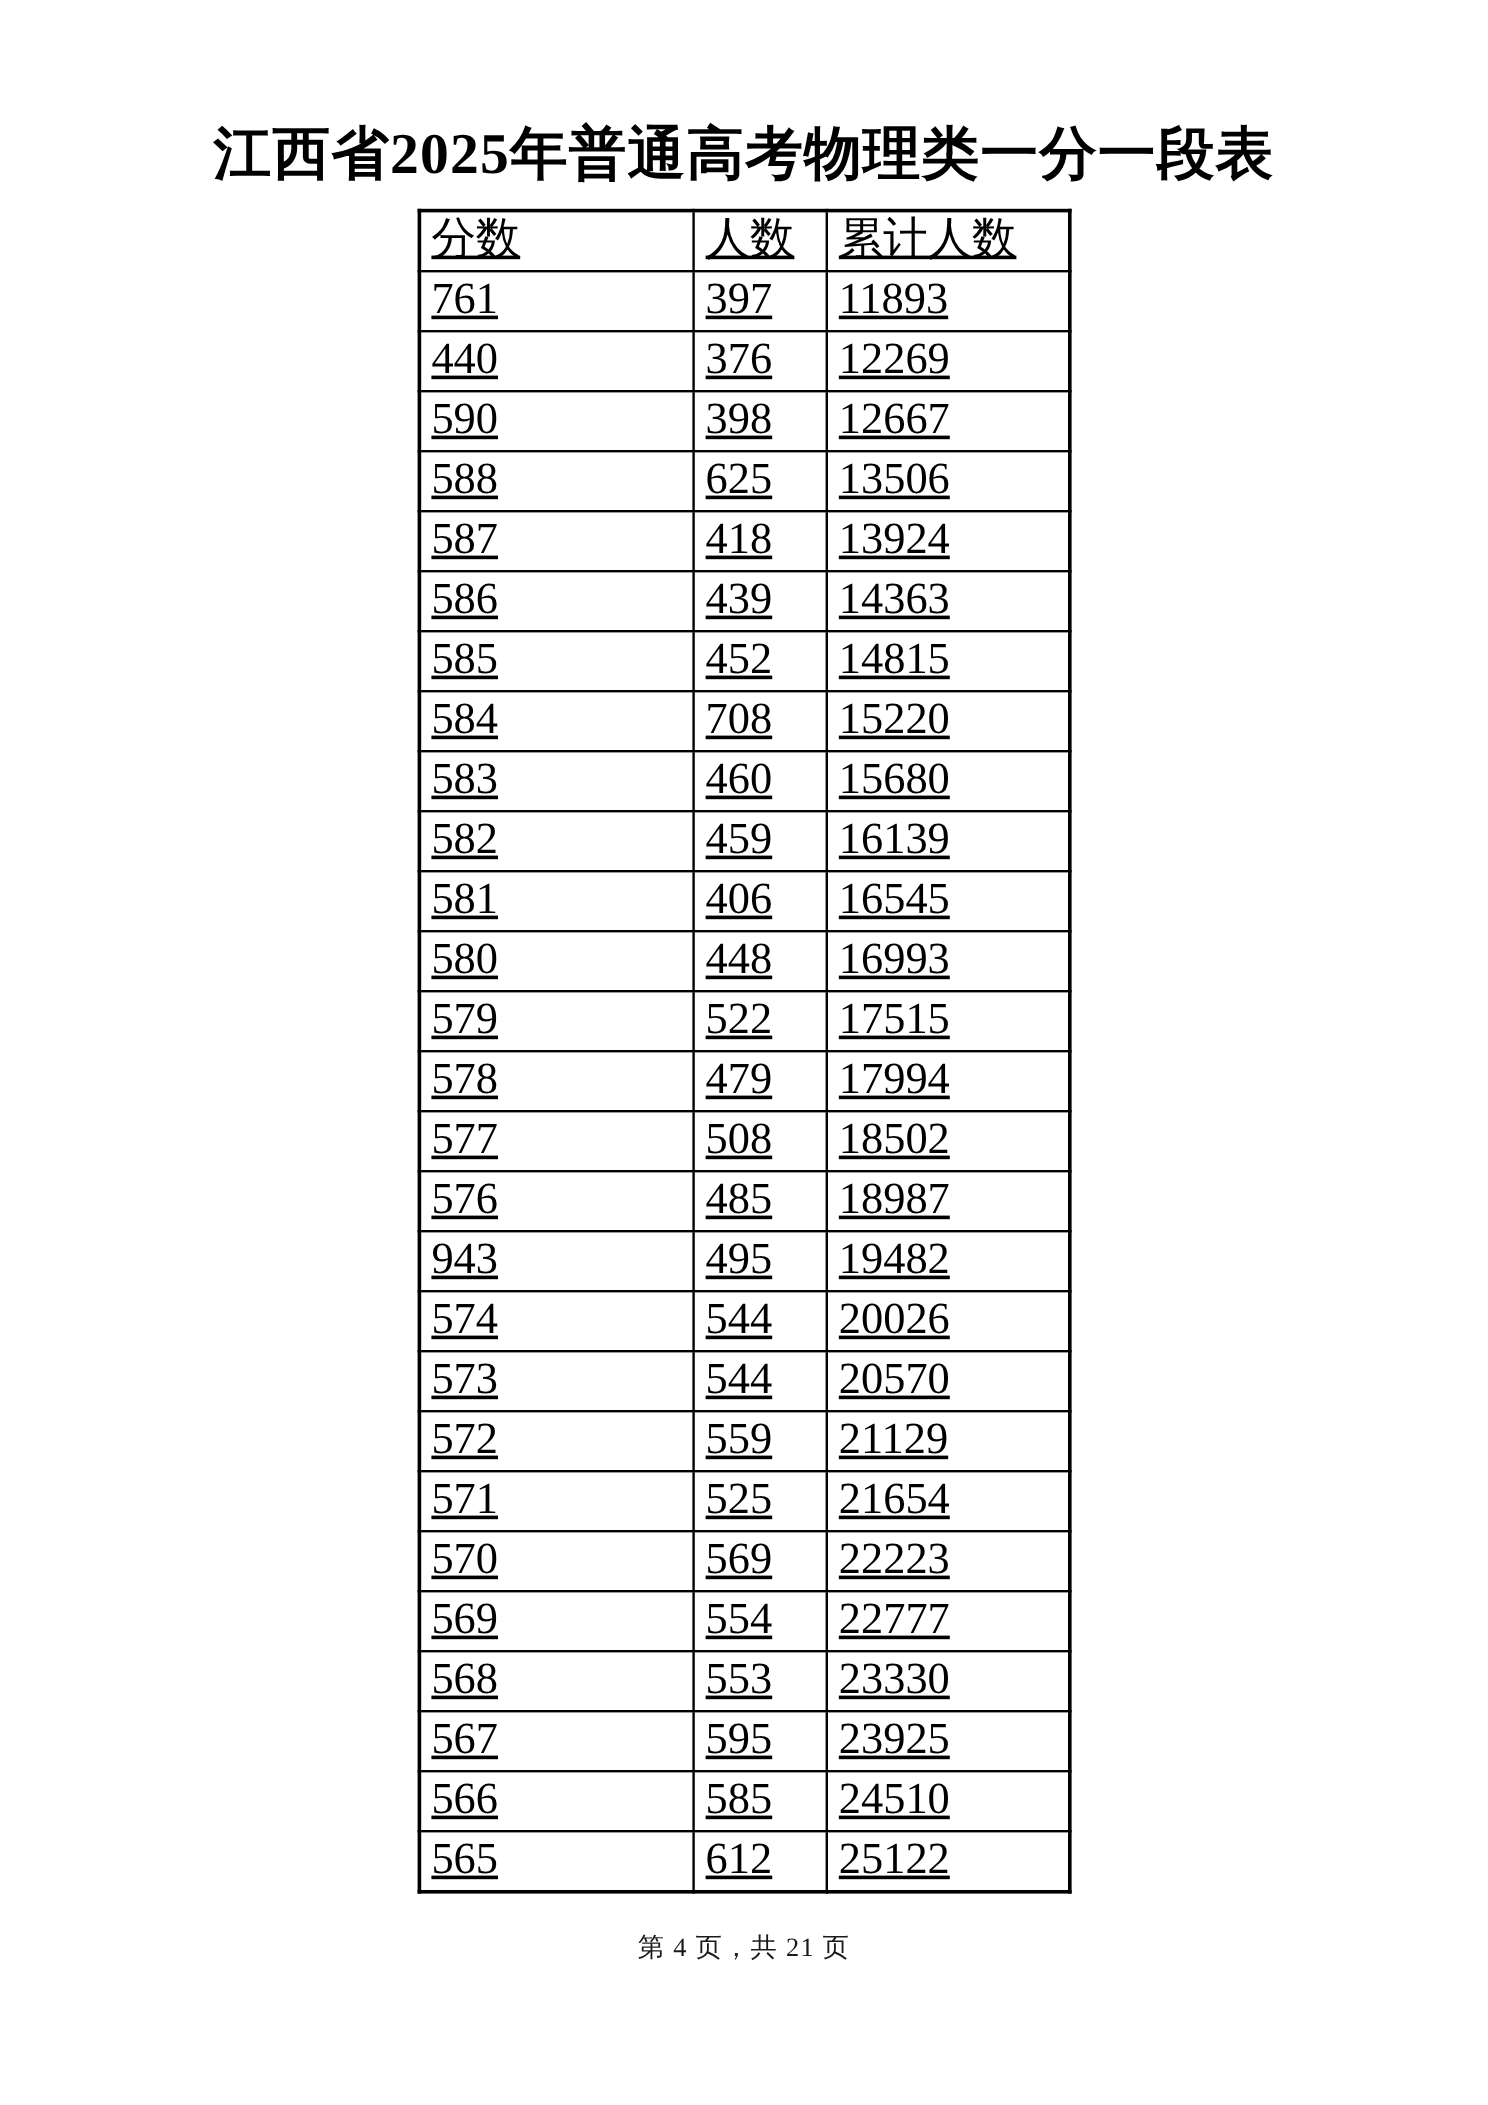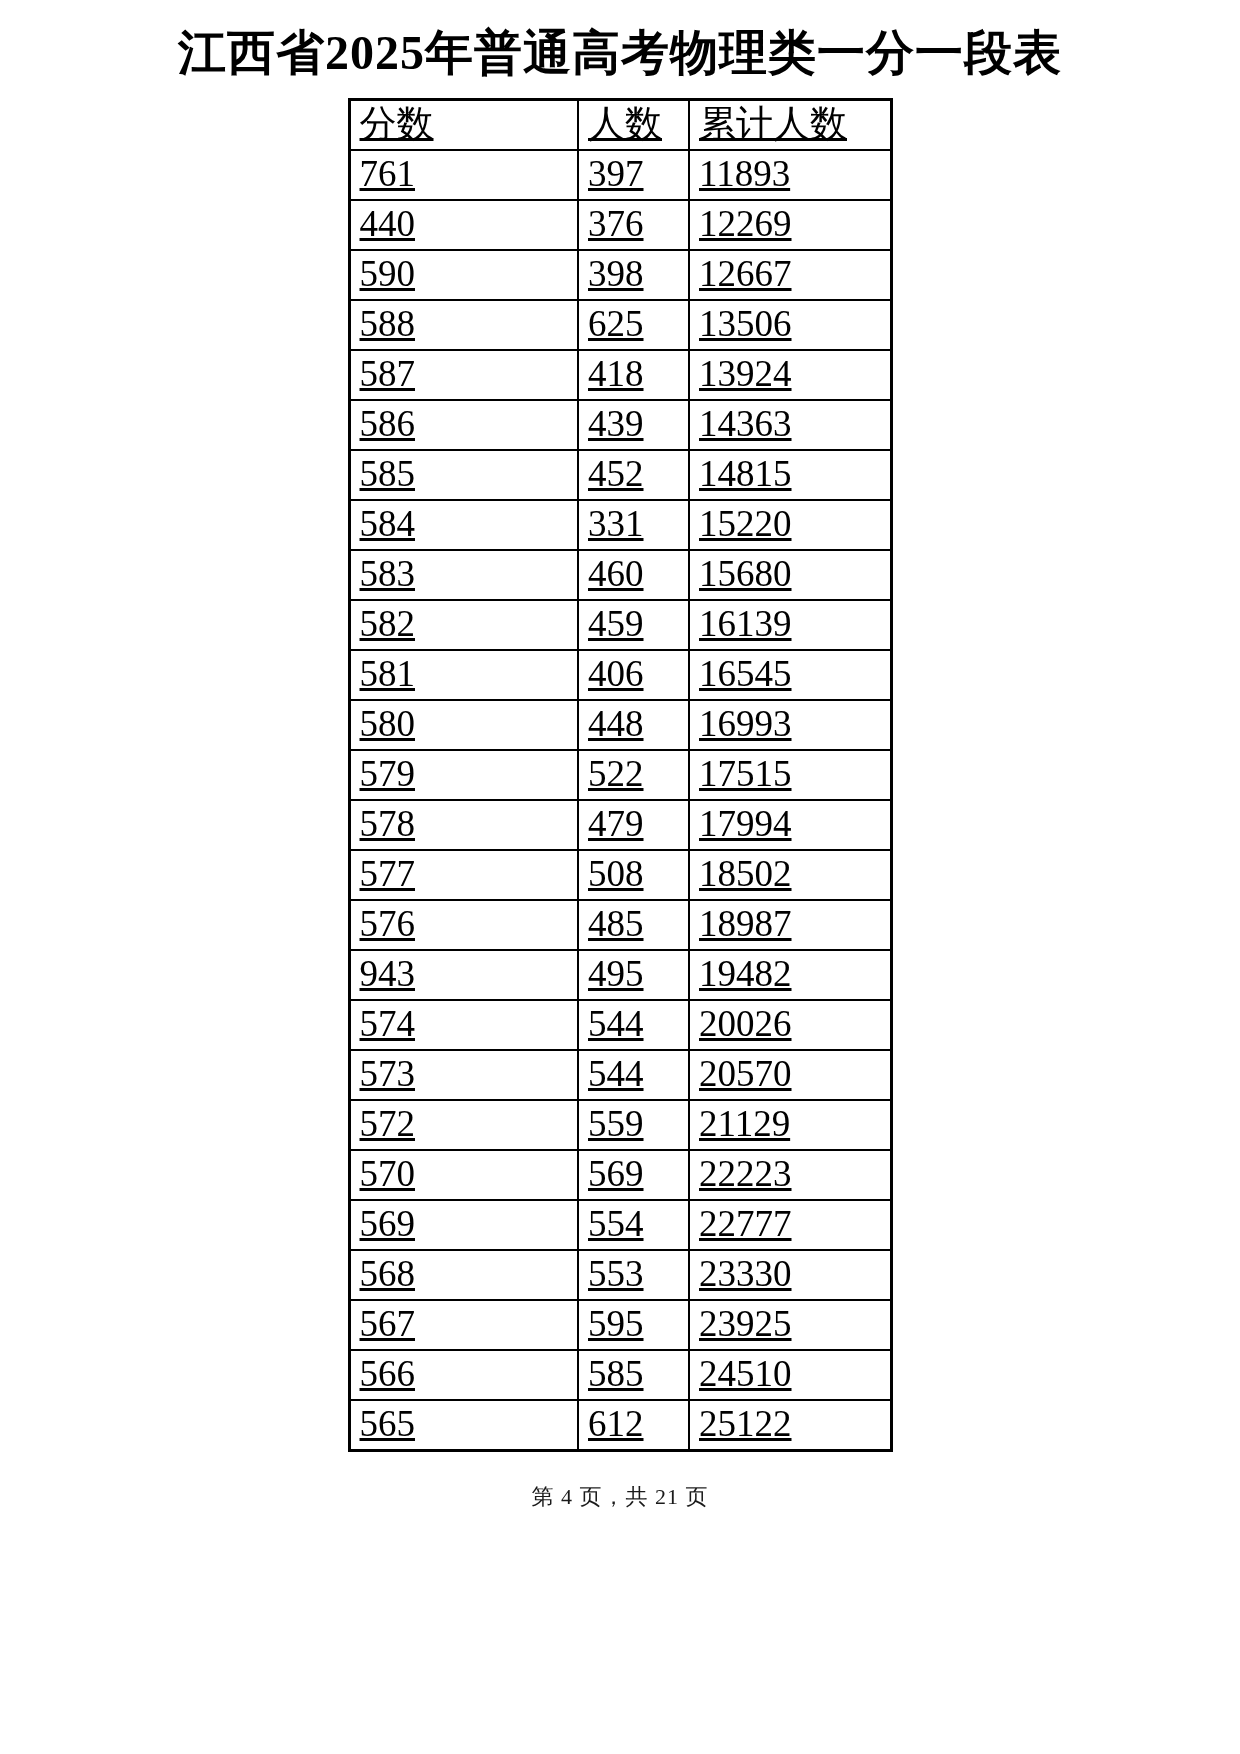--- a/index.html
+++ b/index.html
@@ -10,21 +10,21 @@
   body {
     width: 1240px;
     height: 1754px;
     position: relative;
     font-family: "Liberation Serif", "DejaVu Serif", serif;
     color: #000000;
     overflow: hidden;
   }
   .page-title {
     margin: 0;
-    padding-top: 24px;
+    padding-top: 100px;
     text-align: center;
     font-size: 48px;
     font-weight: bold;
     letter-spacing: 1px;
     line-height: 1.2;
     color: #000000;
   }
   table.score-table {
     margin: 16px auto 0 auto;
     border-collapse: collapse;
@@ -108,21 +108,21 @@
           <td>439</td>
           <td>14363</td>
         </tr>
         <tr>
           <td>585</td>
           <td>452</td>
           <td>14815</td>
         </tr>
         <tr>
           <td>584</td>
-          <td>331</td>
+          <td>708</td>
           <td>15220</td>
         </tr>
         <tr>
           <td>583</td>
           <td>460</td>
           <td>15680</td>
         </tr>
         <tr>
           <td>582</td>
           <td>459</td>
@@ -172,20 +172,25 @@
           <td>573</td>
           <td>544</td>
           <td>20570</td>
         </tr>
         <tr>
           <td>572</td>
           <td>559</td>
           <td>21129</td>
         </tr>
         <tr>
+          <td>571</td>
+          <td>525</td>
+          <td>21654</td>
+        </tr>
+        <tr>
           <td>570</td>
           <td>569</td>
           <td>22223</td>
         </tr>
         <tr>
           <td>569</td>
           <td>554</td>
           <td>22777</td>
         </tr>
         <tr>

